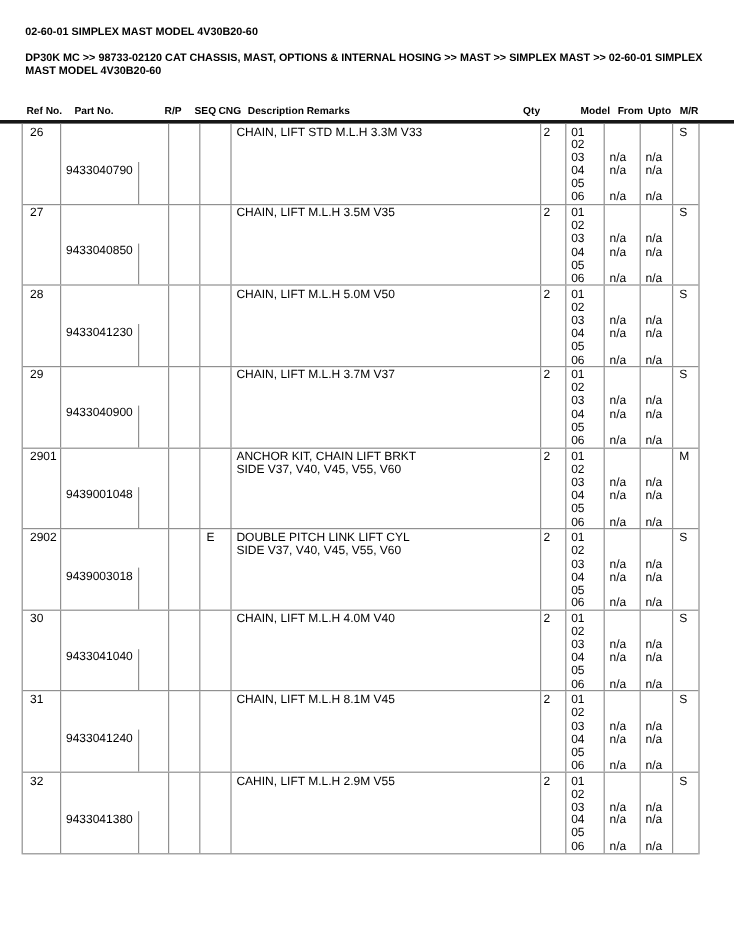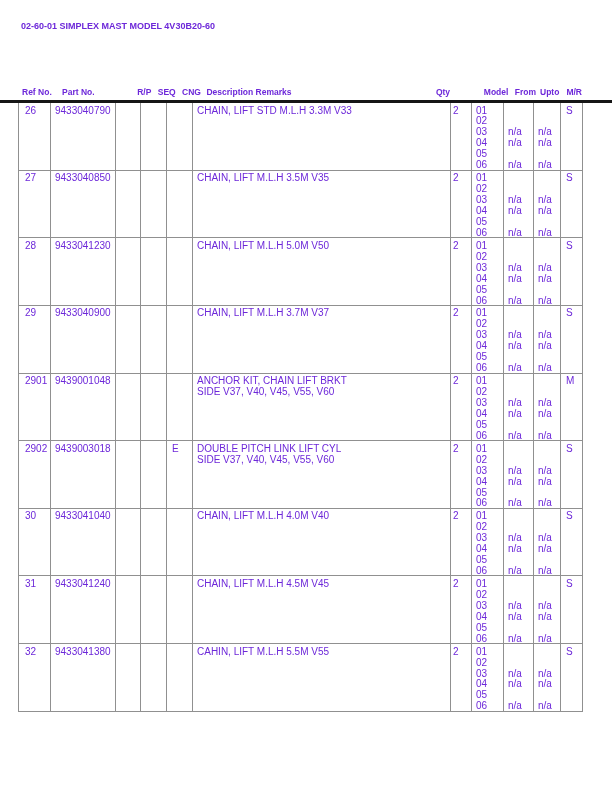--- a/index.html
+++ b/index.html
@@ -2,21 +2,21 @@
 <html><head>
 <meta charset="utf-8">
 <style>
   html, body { margin: 0; padding: 0; background: #ffffff; }
   .page {
     position: relative;
     width: 612px;
     height: 792px;
     background: #ffffff;
     font-family: "Liberation Sans", sans-serif;
-    color: #6d28d9;
+    color: #000000;
     overflow: hidden;
   }
   * { box-sizing: border-box; }
 
   .doc-title {
     position: absolute;
     left: 21px;
     top: 21px;
     font-size: 9px;
     font-weight: bold;
@@ -41,21 +41,21 @@
     width: 563px;
     display: flex;
     font-size: 8.5px;
     font-weight: bold;
     line-height: 10px;
   }
   .col-headers .hcell { white-space: nowrap; }
   .h-ref   { width: 32px;  padding-left: 3px; }
   .h-part  { width: 65px;  padding-left: 11px; }
   .h-rp    { width: 25px;  padding-left: 3px; margin-left: 24px; }
-  .h-seq   { width: 26px;  padding-left: 1px; }
+  .h-seq   { width: 26px;  padding-left: 1px; text-align: right; }
   .h-cng   { width: 26px;  padding-left: 2px; }
   .h-desc  { width: 258px; padding-left: 3px; }
   .h-qty   { width: 21px;  padding-left: 2px; }
   .h-model { width: 32px;  padding-left: 3px; margin-left: 28px; }
   .h-from  { width: 30px;  padding-left: 5px; }
   .h-upto  { width: 27px;  padding-left: 3px; }
   .h-mr    { width: 21px;  padding-left: 5px; }
 
   .heavy-rule {
     position: absolute;
@@ -83,38 +83,40 @@
     border-bottom: 1px solid #909090;
     align-items: stretch;
   }
   .cell {
     padding-top: 2.5px;
     border-right: 1px solid #909090;
     white-space: pre-line;
     overflow: hidden;
   }
   .c-ref   { width: 32px;  padding-left: 6px; }
-  .c-part  { width: 65px;  padding-left: 4px; }
+  .c-part  { width: 65px;  padding-left: 4px; margin-top: 32px; }
   .c-rp    { width: 25px;  padding-left: 4px; }
   .c-seq   { width: 26px;  padding-left: 4px; }
   .c-cng   { width: 26px;  padding-left: 5px; }
   .c-desc  { width: 258px; padding-left: 4px; }
   .c-qty   { width: 21px;  padding-left: 2px; }
   .c-model { width: 32px;  padding-left: 4px; }
   .c-from  { width: 30px;  padding-left: 4px; }
   .c-upto  { width: 27px;  padding-left: 4px; }
   .c-mr    { width: 21px;  padding-left: 5px; border-right: none; }
 </style>
 </head>
 <body>
 
 <div class="page">
 
   <div class="doc-title">02-60-01 SIMPLEX MAST MODEL 4V30B20-60</div>
 
+  <div class="breadcrumb">DP30K MC &gt;&gt; 98733-02120 CAT CHASSIS, MAST, OPTIONS &amp; INTERNAL HOSING &gt;&gt; MAST &gt;&gt; SIMPLEX MAST &gt;&gt; 02-60-01 SIMPLEX
+MAST MODEL 4V30B20-60</div>
 
   <div class="col-headers">
     <div class="hcell h-ref">Ref No.</div>
     <div class="hcell h-part">Part No.</div>
     <div class="hcell h-rp">R/P</div>
     <div class="hcell h-seq">SEQ</div>
     <div class="hcell h-cng">CNG</div>
     <div class="hcell h-desc">Description Remarks</div>
     <div class="hcell h-qty">Qty</div>
     <div class="hcell h-model">Model</div>
@@ -330,21 +332,21 @@
 n/a</div>
     <div class="cell c-mr">S</div>
   </div>
 
   <div class="row">
     <div class="cell c-ref">31</div>
     <div class="cell c-part">9433041240</div>
     <div class="cell c-rp"></div>
     <div class="cell c-seq"></div>
     <div class="cell c-cng"></div>
-    <div class="cell c-desc">CHAIN, LIFT M.L.H 4.5M V45</div>
+    <div class="cell c-desc">CHAIN, LIFT M.L.H 8.1M V45</div>
     <div class="cell c-qty">2</div>
     <div class="cell c-model">01
 02
 03
 04
 05
 06</div>
     <div class="cell c-from">
 
 n/a
@@ -359,21 +361,21 @@
 n/a</div>
     <div class="cell c-mr">S</div>
   </div>
 
   <div class="row">
     <div class="cell c-ref">32</div>
     <div class="cell c-part">9433041380</div>
     <div class="cell c-rp"></div>
     <div class="cell c-seq"></div>
     <div class="cell c-cng"></div>
-    <div class="cell c-desc">CAHIN, LIFT M.L.H 5.5M V55</div>
+    <div class="cell c-desc">CAHIN, LIFT M.L.H 2.9M V55</div>
     <div class="cell c-qty">2</div>
     <div class="cell c-model">01
 02
 03
 04
 05
 06</div>
     <div class="cell c-from">
 
 n/a

